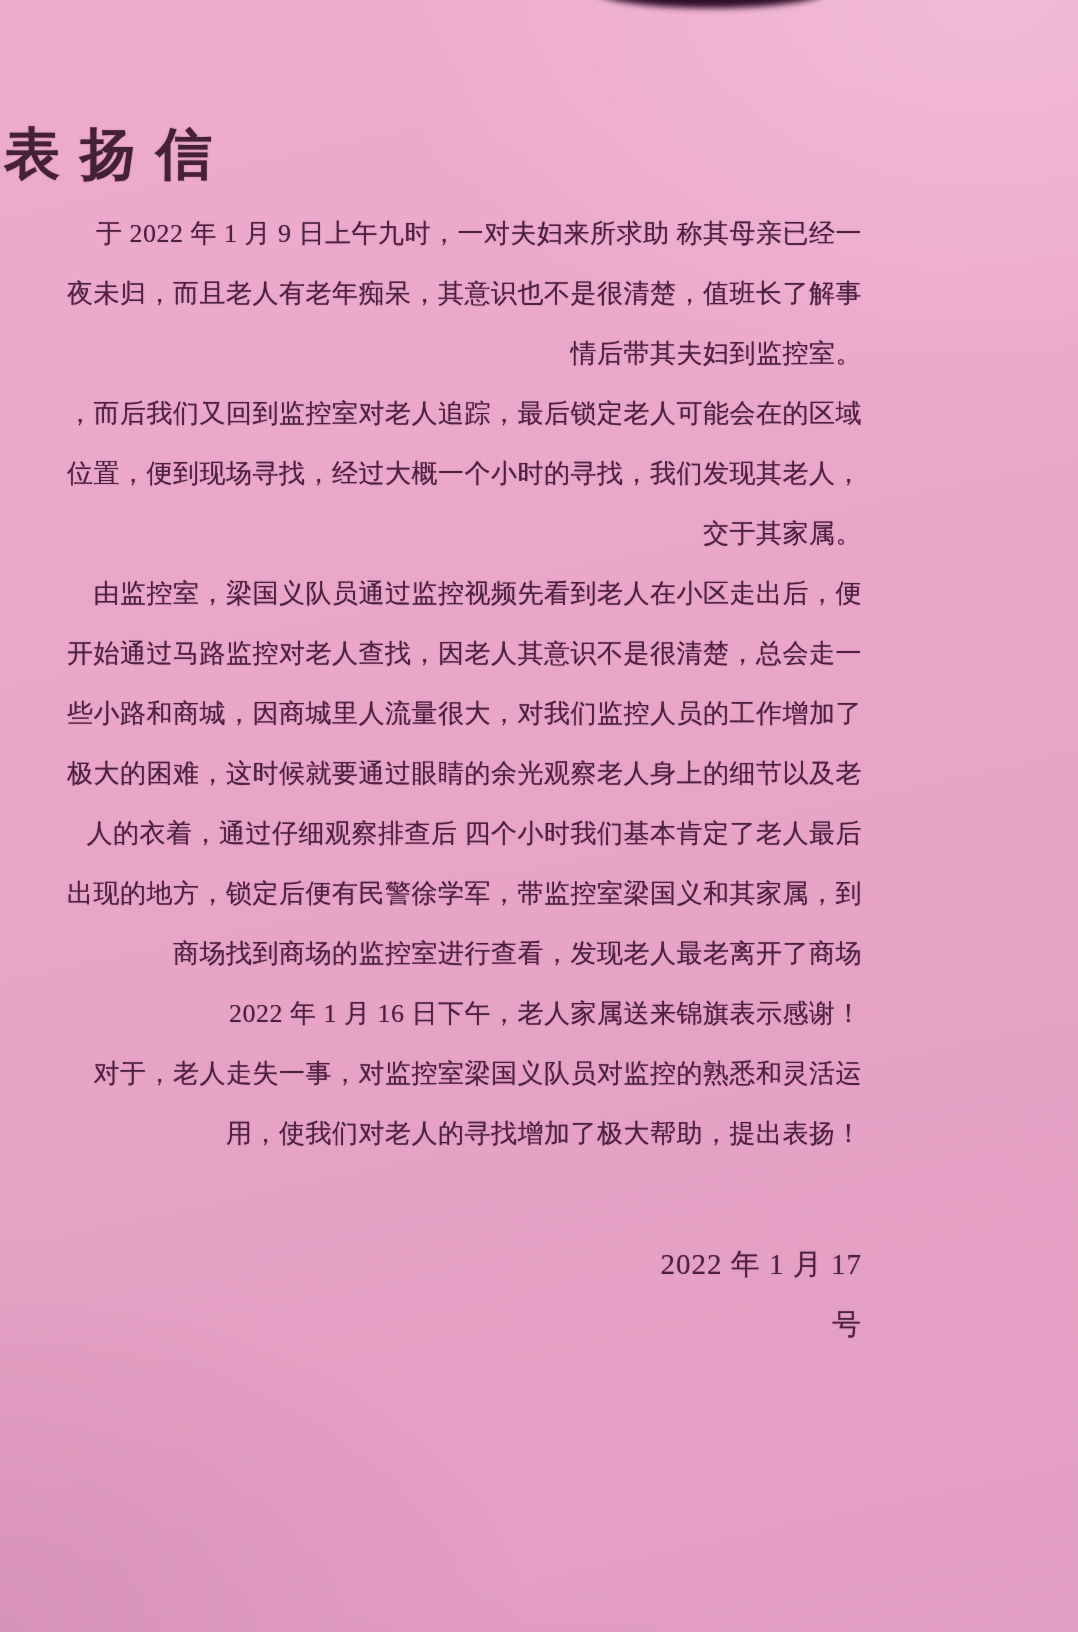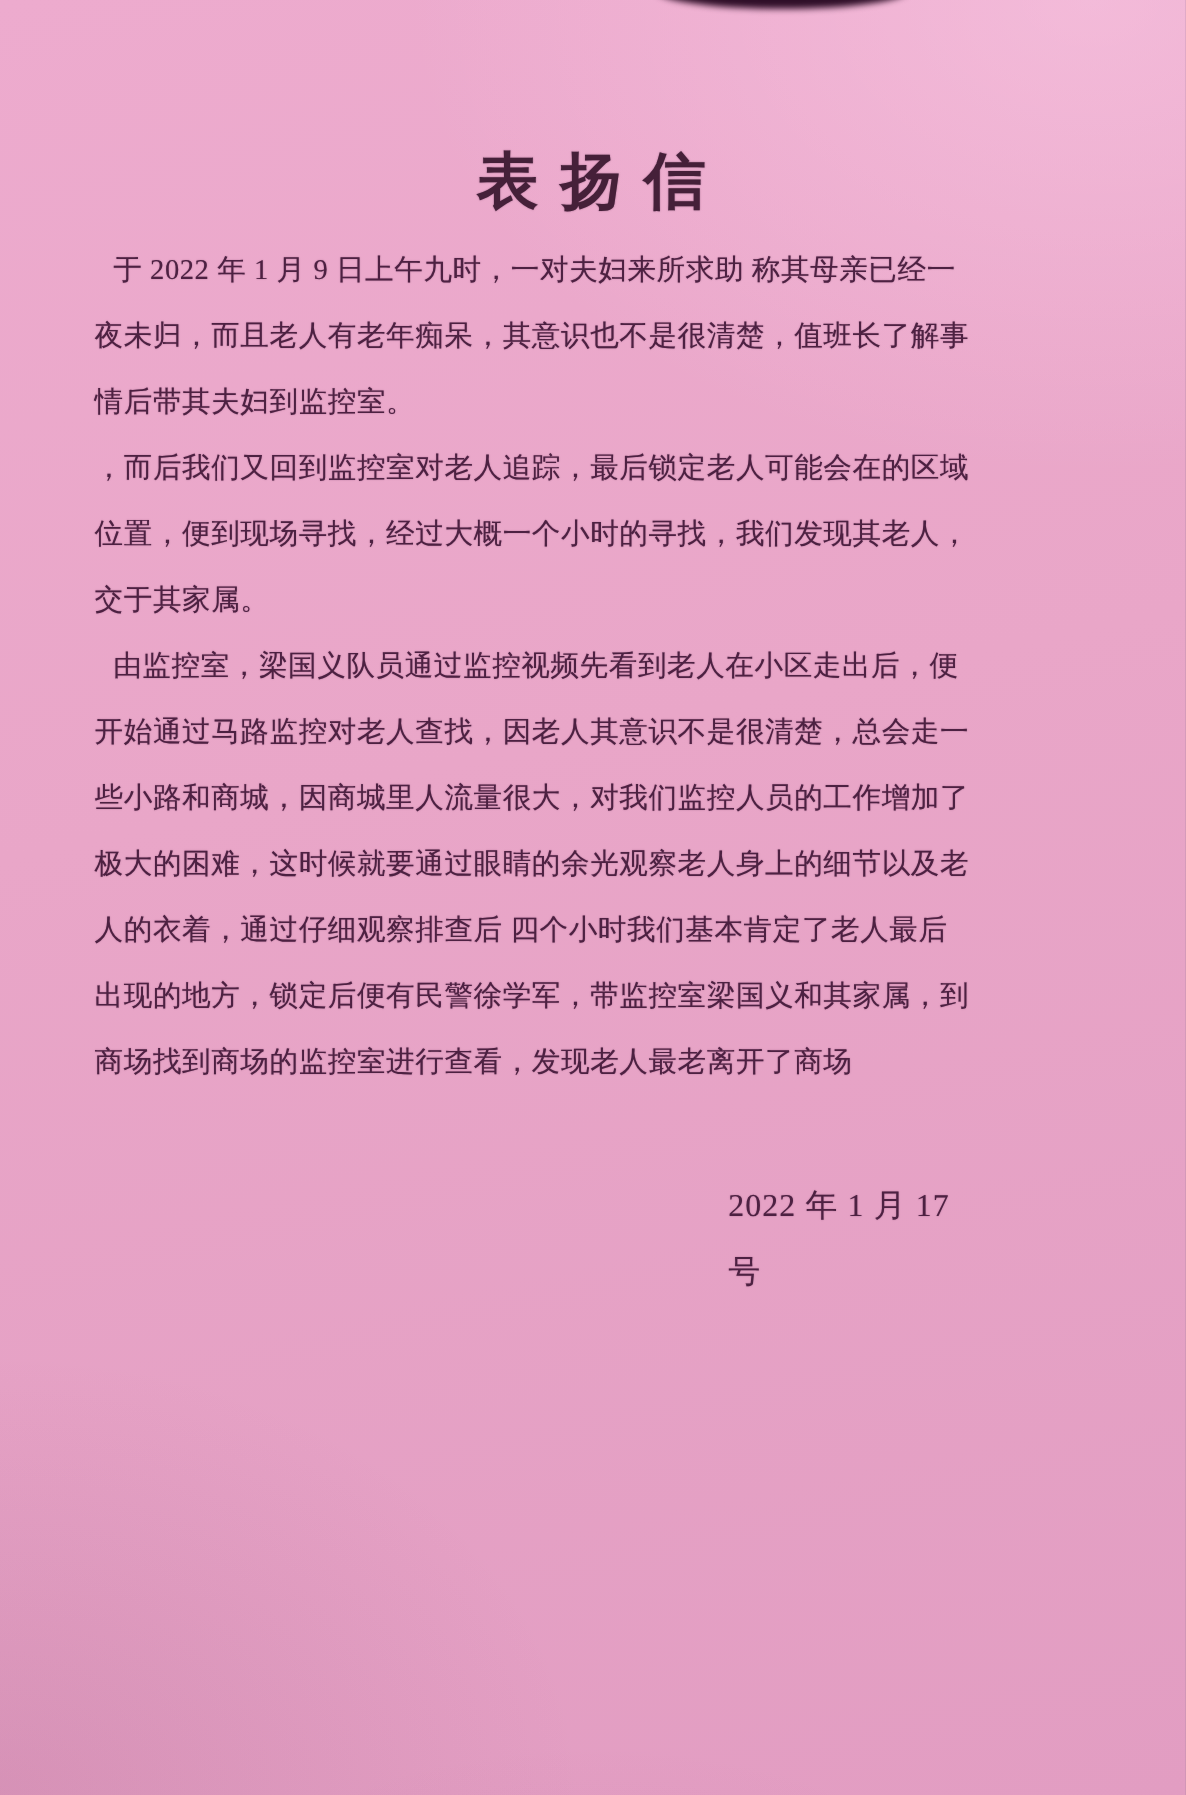--- a/index.html
+++ b/index.html
@@ -30,38 +30,39 @@
     background: #2f0e28;
     filter: blur(3px);
   }
   .page {
     position: relative;
     width: 100%;
     height: 100%;
     color: #4d2142;
   }
   .title {
-    margin: 16px;
+    margin: 4px;
     padding-top: 122px;
     font-size: 56px;
     font-weight: bold;
     line-height: 1;
-    text-align: center;
+    text-align: left;
     letter-spacing: 3px;
     color: #452039;
     text-shadow: 0 0 1.5px rgba(70, 28, 60, 0.55);
   }
   .letter-body {
     margin-top: 22px;
-    padding-left: 86px;
+    padding-left: 62px;
     width: 800px;
     font-size: 26px;
     line-height: 60px;
     letter-spacing: 0.5px;
     text-shadow: 0 0 1.2px rgba(80, 30, 65, 0.5);
+    text-align: right;
   }
   .para {
     margin: 0;
     white-space: pre-line; 
   }
   .para.indented {
     text-indent: 0.65em;
   }
   .date-line {
     margin: 70px 0 0 576px;
@@ -95,20 +96,23 @@
 交于其家属。</p>
 
       <p class="para indented">由监控室，梁国义队员通过监控视频先看到老人在小区走出后，便
 开始通过马路监控对老人查找，因老人其意识不是很清楚，总会走一
 些小路和商城，因商城里人流量很大，对我们监控人员的工作增加了
 极大的困难，这时候就要通过眼睛的余光观察老人身上的细节以及老
 人的衣着，通过仔细观察排查后 四个小时我们基本肯定了老人最后
 出现的地方，锁定后便有民警徐学军，带监控室梁国义和其家属，到
 商场找到商场的监控室进行查看，发现老人最老离开了商场</p>
 
+      <p class="para indented">2022 年 1 月 16 日下午，老人家属送来锦旗表示感谢！</p>
 
+      <p class="para indented">对于，老人走失一事，对监控室梁国义队员对监控的熟悉和灵活运
+用，使我们对老人的寻找增加了极大帮助，提出表扬！</p>
 
       <div class="date-line">2022 年 1 月 17 号</div>
 
     </div>
 
   </div>
 </div>
 
 </body></html>

